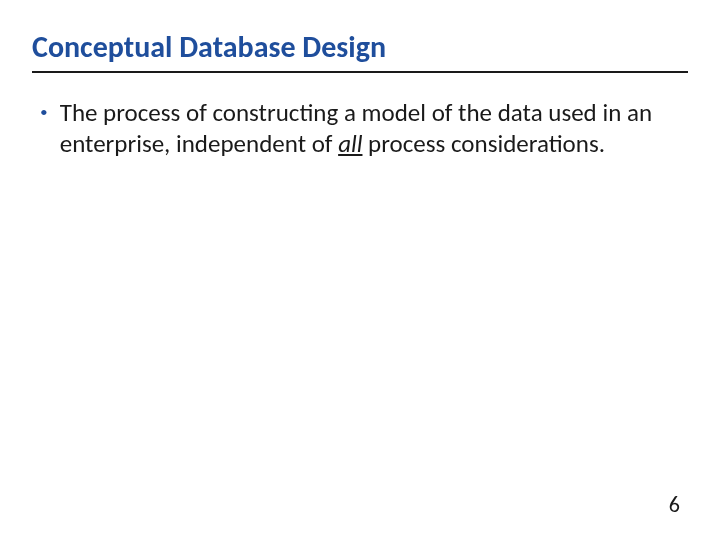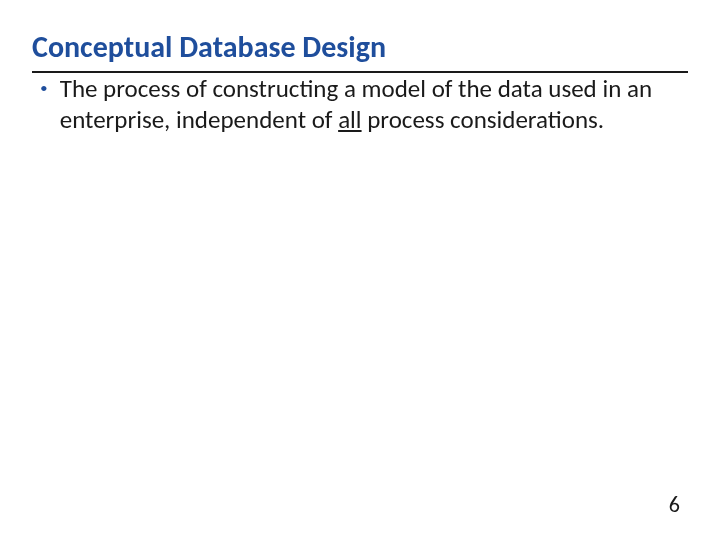--- a/index.html
+++ b/index.html
@@ -21,20 +21,21 @@
       padding: 28px 32px 20px 32px;
       position: relative;
     }
     .title {
       color: #1f4e9c;
       font-size: 30px;
       font-weight: bold;
       font-family: Calibri, 'Segoe UI', Arial, sans-serif;
       padding-bottom: 6px;
       border-bottom: 2px solid #1a1a1a;
+      margin-bottom: 24px;
     }
     .content {
       padding-left: 8px;
     }
     .bullet-item {
       display: flex;
       align-items: flex-start;
       font-size: 25px;
       line-height: 1.25;
       color: #1a1a1a;
@@ -44,20 +45,21 @@
       font-size: 22px;
       margin-right: 12px;
       margin-top: 2px;
       flex-shrink: 0;
     }
     .bullet-text {
       font-family: Calibri, 'Segoe UI', Arial, sans-serif;
       font-weight: 500;
     }
     .italic-underline {
+      font-style: italic;
       text-decoration: underline;
     }
     .page-number {
       position: absolute;
       bottom: 22px;
       right: 40px;
       font-size: 22px;
       font-family: Calibri, 'Segoe UI', Arial, sans-serif;
       color: #1a1a1a;
     }

